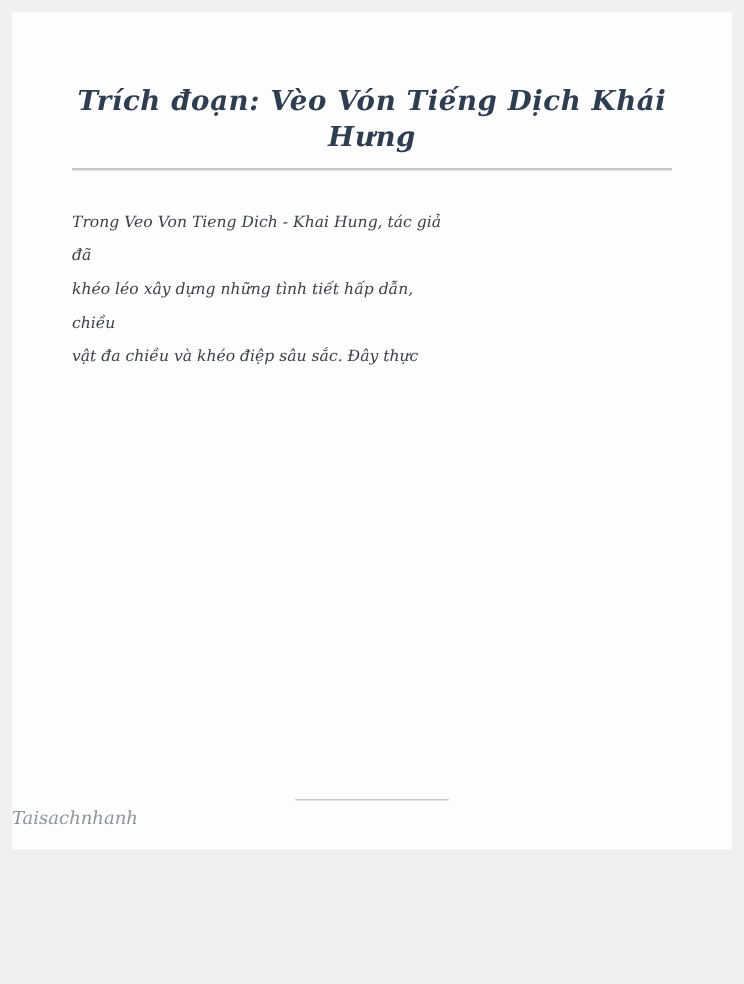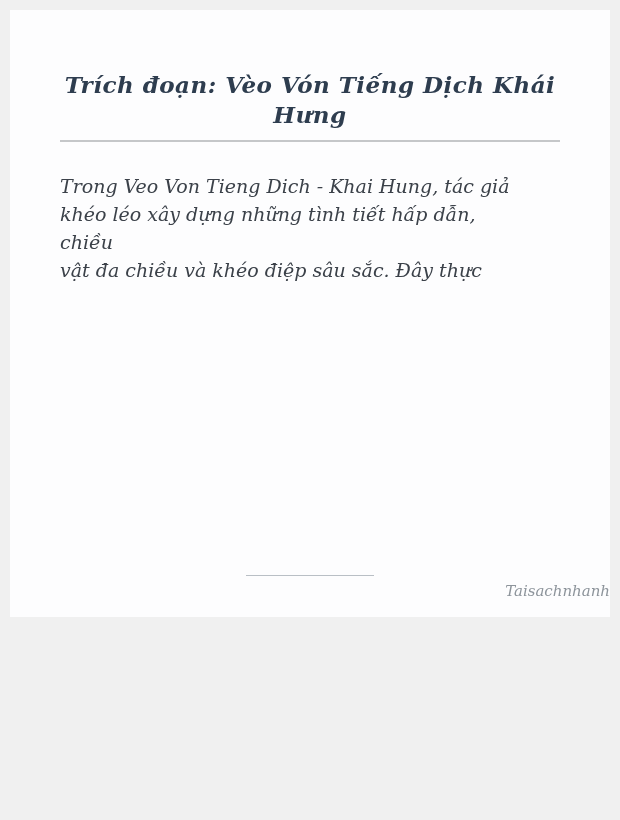--- a/index.html
+++ b/index.html
@@ -15,21 +15,21 @@
   html, body {
     width: 620px;
     height: 820px;
     background: var(--background);
     font-family: "DejaVu Serif", "Liberation Serif", serif;
     overflow: hidden;
   }
   .card {
     position: relative;
     width: 600px;
-    height: 607px;
+    height: 698px;
     margin: 10px auto;
     background: var(--card);
   }
   .title {
     margin: 0 20px;
     padding-top: 60px;
     text-align: center;
     font-size: 23px;
     line-height: 30px;
     font-style: italic;
@@ -37,32 +37,32 @@
     color: var(--title);
     letter-spacing: 0.5px;
   }
   .title-divider {
     margin: 10px 50px 0 50px;
     border: none;
     border-top: 2px solid var(--divider);
   }
   .excerpt {
     margin: 30px 50px 0 50px;
-    font-size: 19px;
+    font-size: 13px;
     line-height: 28px;
     font-style: italic;
     color: var(--body-text);
   }
   .excerpt .line { white-space: pre; }
   .footer {
     position: absolute;
     left: 0;
     right: 0;
     bottom: 15px;
-    text-align: right;
+    text-align: left;
   }
   .footer-divider {
     width: 128px;
     margin: 0 auto 4px auto;
     border: none;
     border-top: 1px solid var(--footer-divider);
   }
   .footer-site {
     font-size: 15px;
     line-height: 22px;
@@ -74,20 +74,21 @@
 <body>
 
 <div class="card">
 
   <h1 class="title">Trích đoạn: Vèo Vón Tiếng Dịch Khái Hưng</h1>
 
   <hr class="title-divider">
 
   <div class="excerpt">
     <div class="line">Trong Veo Von Tieng Dich - Khai Hung, tác giả</div>
+    <div class="line">đã</div>
     <div class="line">khéo léo xây dựng những tình tiết hấp dẫn,</div>
     <div class="line">chiều</div>
     <div class="line">vật đa chiều và khéo điệp sâu sắc. Đây thực</div>
   </div>
 
   <div class="footer">
     <hr class="footer-divider">
     <div class="footer-site">Taisachnhanh</div>
   </div>
 

